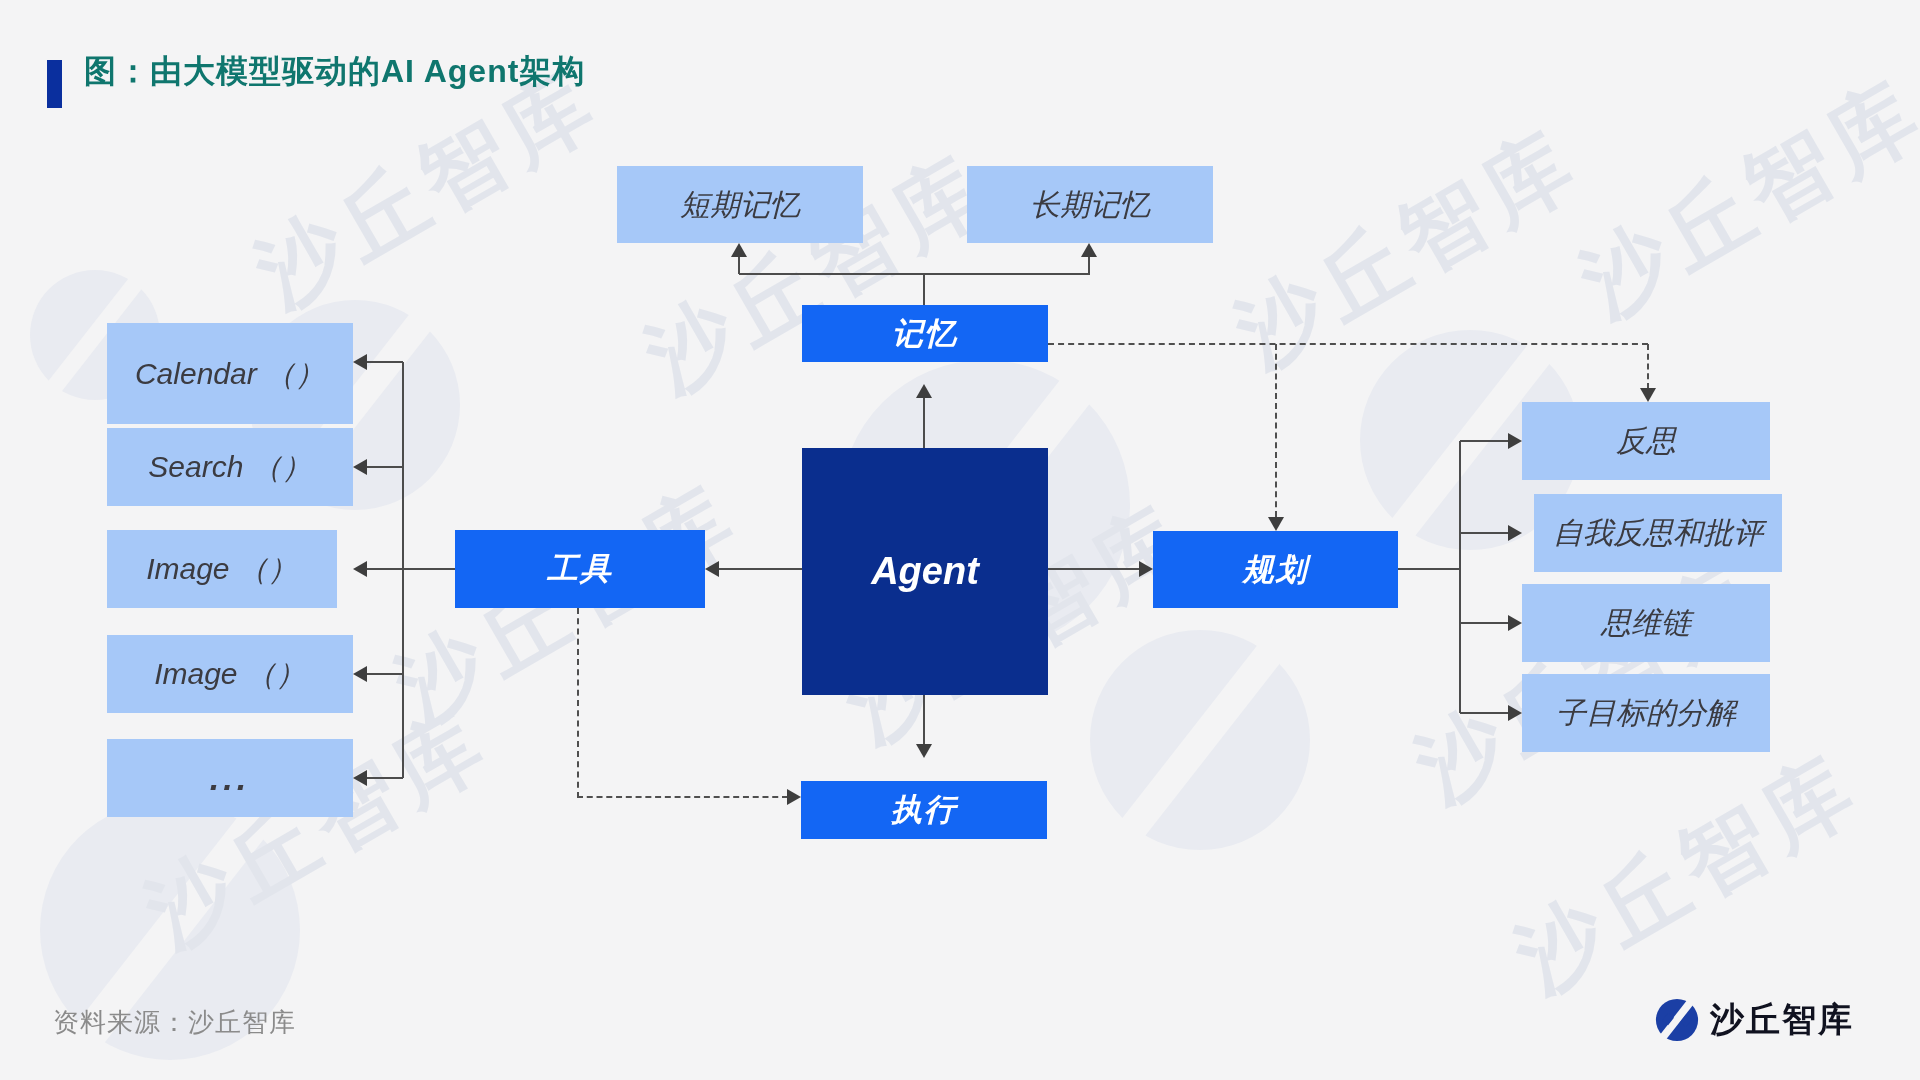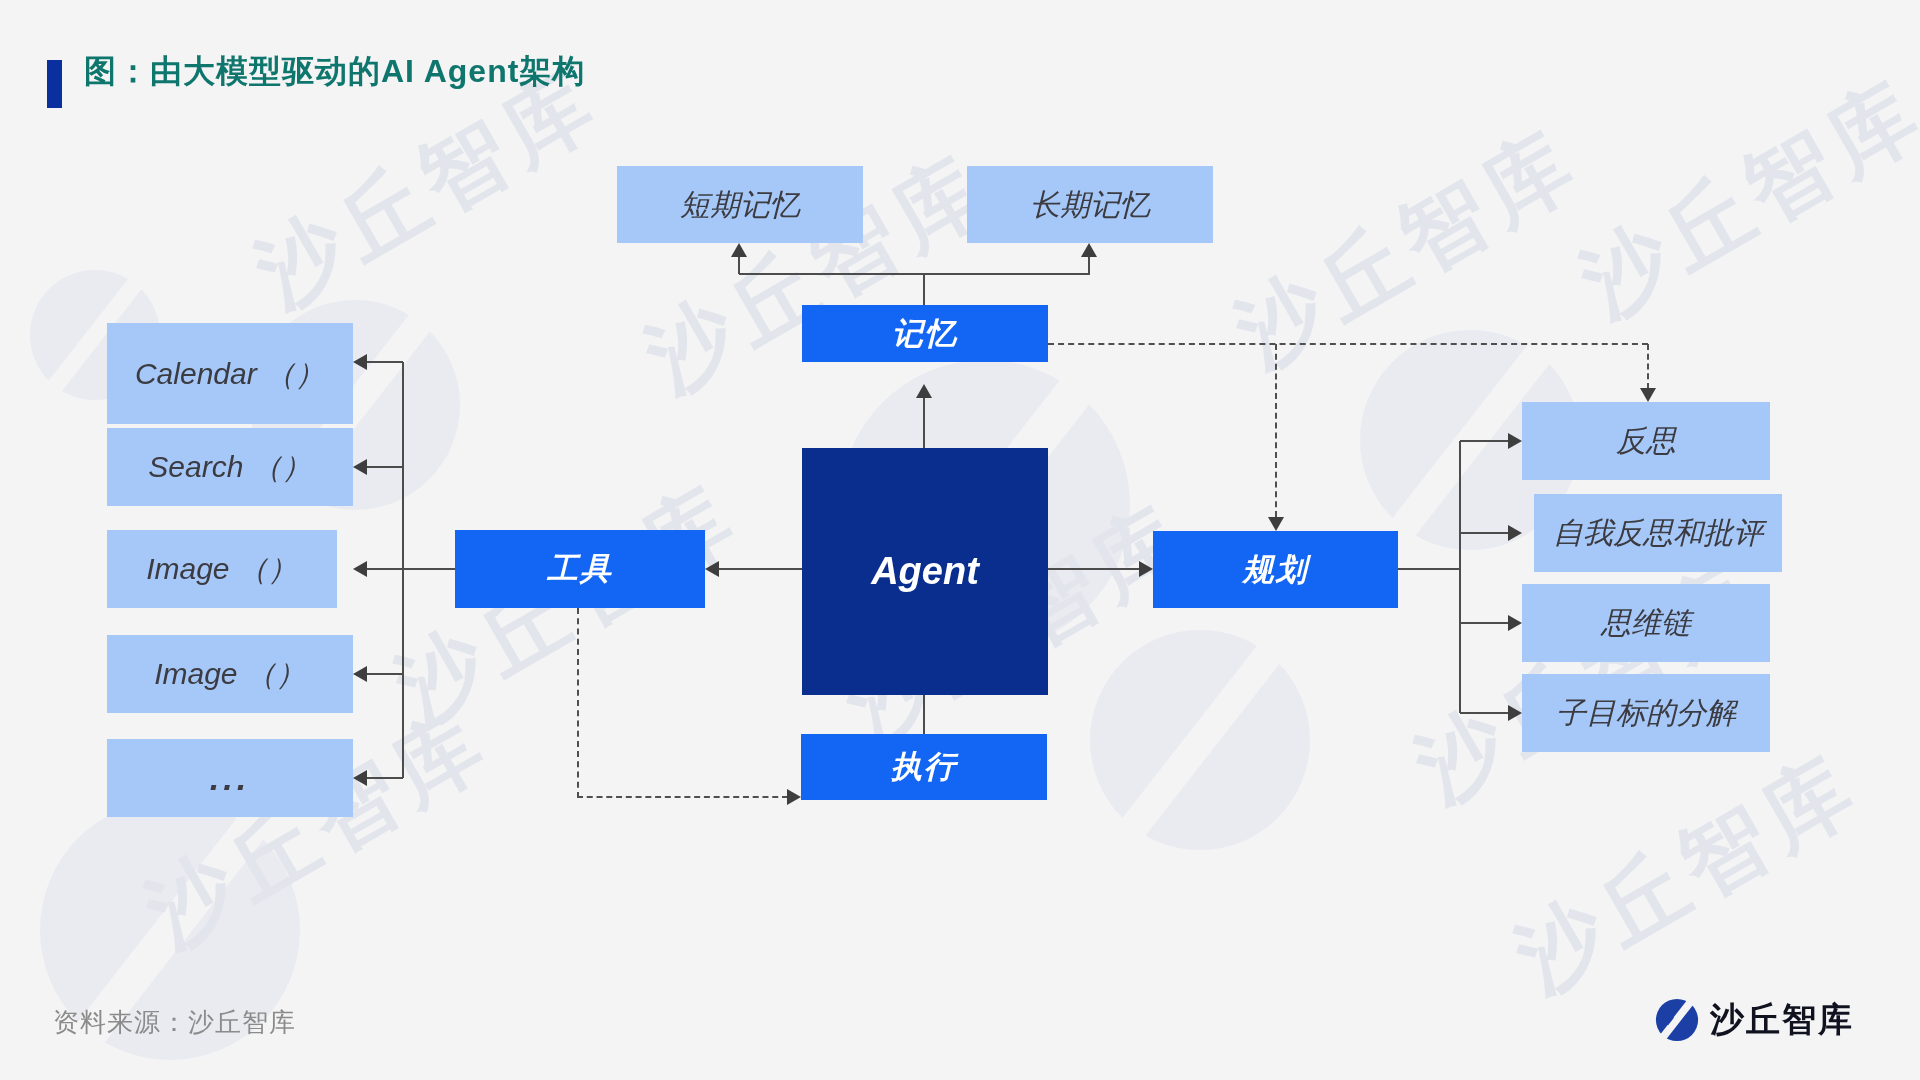--- a/index.html
+++ b/index.html
@@ -73,21 +73,21 @@
 
   <div class="accent-bar"></div>
   <div class="page-title">图：由大模型驱动的AI Agent架构</div>
 
   <div class="box light" style="left:617px;top:166px;width:246px;height:77px;">短期记忆</div>
   <div class="box light" style="left:967px;top:166px;width:246px;height:77px;">长期记忆</div>
   <div class="box bright" style="left:802px;top:305px;width:246px;height:57px;">记忆</div>
   <div class="box navy" style="left:802px;top:448px;width:246px;height:247px;">Agent</div>
   <div class="box bright" style="left:455px;top:530px;width:250px;height:78px;text-align:right;">工具</div>
   <div class="box bright" style="left:1153px;top:531px;width:245px;height:77px;">规划</div>
-  <div class="box bright" style="left:801px;top:734px;width:246px;height:66px;">执行</div>
+  <div class="box bright" style="left:801px;top:781px;width:246px;height:58px;">执行</div>
 
   <div class="box light" style="left:107px;top:323px;width:246px;height:101px;">Calendar （）</div>
   <div class="box light" style="left:107px;top:428px;width:246px;height:78px;">Search （）</div>
   <div class="box light" style="left:107px;top:530px;width:230px;height:78px;">Image （）</div>
   <div class="box light" style="left:107px;top:635px;width:246px;height:78px;">Image （）</div>
   <div class="box light dots" style="left:107px;top:739px;width:246px;height:78px;">...</div>
 
   <div class="box light" style="left:1522px;top:402px;width:248px;height:78px;">反思</div>
   <div class="box light" style="left:1534px;top:494px;width:248px;height:78px;">自我反思和批评</div>
   <div class="box light" style="left:1522px;top:584px;width:248px;height:78px;">思维链</div>

